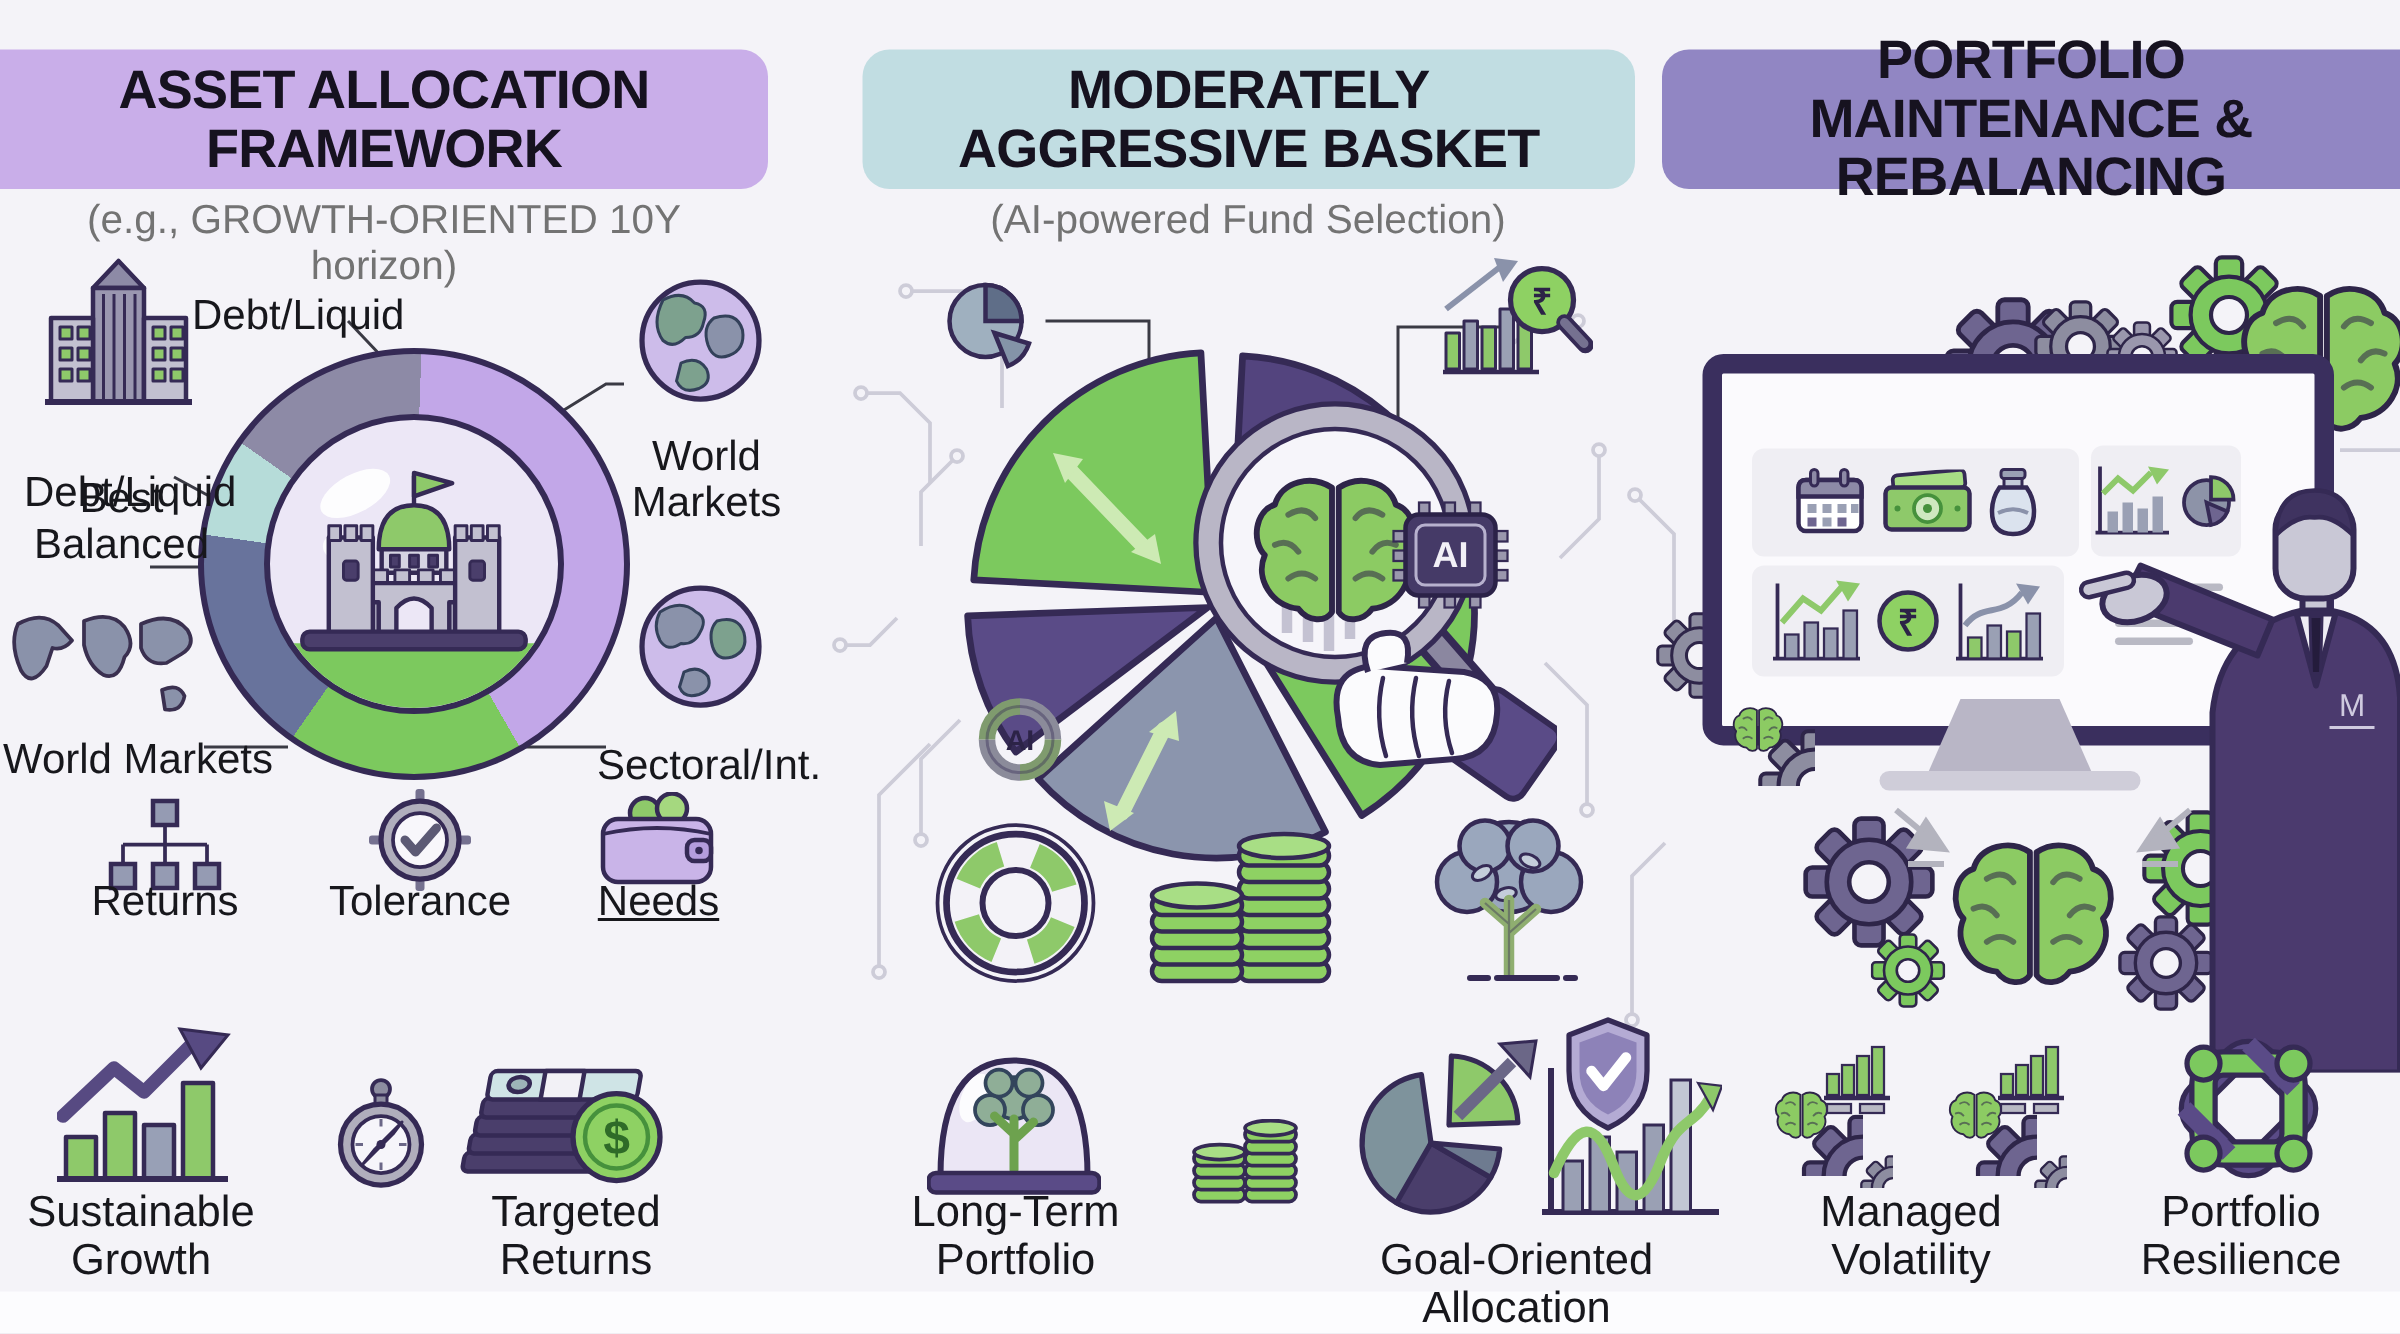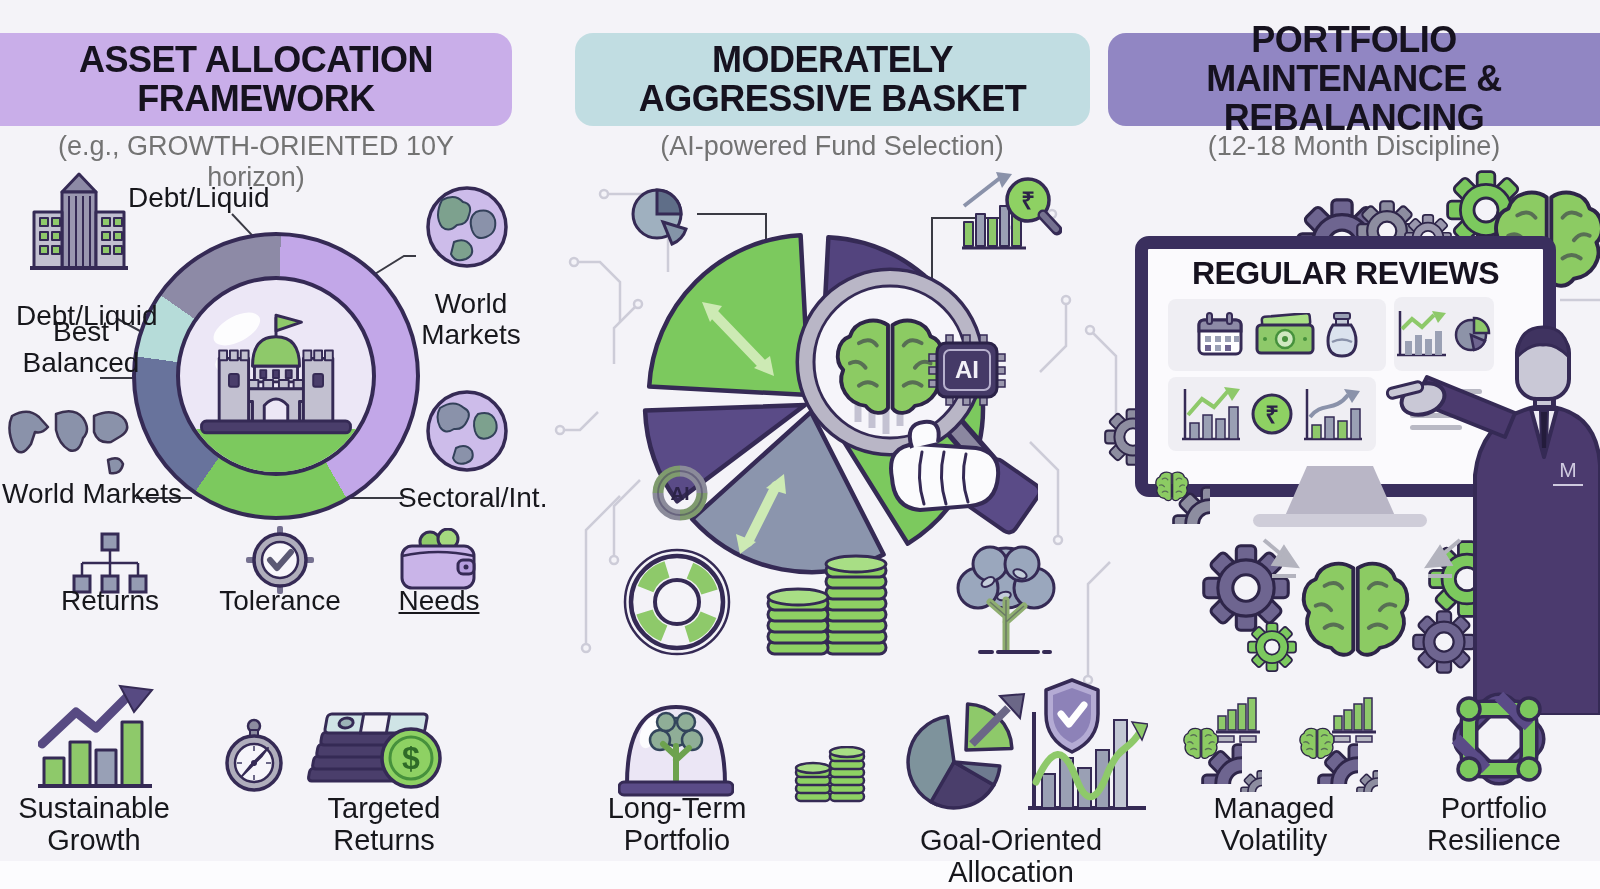--- a/index.html
+++ b/index.html
@@ -5,21 +5,21 @@
   html,body{margin:0;padding:0;background:#e9e8ee;}
   .canvas{position:relative;width:1600px;height:889px;background:#f4f3f8;overflow:hidden;
           font-family:"Liberation Sans",sans-serif;color:#17171c;}
   .layer{position:absolute;left:0;top:0;width:1600px;height:889px;pointer-events:none;}
   .abs{position:absolute;}
   .hdr{position:absolute;top:33px;height:93px;display:flex;align-items:center;justify-content:center;
        text-align:center;font-weight:bold;font-size:36px;line-height:1.08;letter-spacing:-0.5px;color:#16121f;}
   .sub{position:absolute;top:131px;font-size:27px;text-align:center;color:#737373;}
   .lbl{position:absolute;font-size:28px;line-height:1.12;color:#17171c;z-index:5;}
   .ctr{text-align:center;}
-  .nowrap{white-space:nowrap;}
+  .nowrap{white-space:nowrap;margin-top:12px;}
   .donut{position:absolute;left:132px;top:232px;width:280px;height:280px;border-radius:50%;
          border:4px solid #352a55;z-index:2;
          background:conic-gradient(from 2deg,#c2a7e8 0deg 148deg,#7cc95e 148deg 213deg,
                     #68739c 213deg 276deg,#b6dcd9 276deg 303deg,#8d8aa6 303deg 360deg);}
   .donut-inner{position:absolute;left:40px;top:40px;width:192px;height:192px;border-radius:50%;
          border:4px solid #352a55;background:#ece7f6;overflow:hidden;}
   .monitor{position:absolute;left:1135px;top:236px;width:395px;height:235px;background:#fbfafd;
            border:13px solid #3a2f5e;border-radius:14px;z-index:2;}
   .screen{position:absolute;inset:0;}
   .card{position:absolute;background:#efeef3;border-radius:8px;display:flex;align-items:center;
@@ -546,41 +546,39 @@
     <path d="M10,70 C26,34 38,34 50,66 C60,92 70,92 82,60 C94,32 102,40 114,20" fill="none" stroke="#8ec96a" stroke-width="7" stroke-linecap="round"></path>
     <polygon points="106,10 122,12 116,28" fill="#8ec96a" stroke="#352a55" stroke-width="1.5"></polygon>
   </svg>
 
   <div class="lbl ctr" style="left:590px;top:792px;width:174px;font-size:29px;">Long-Term Portfolio</div>
   <div class="lbl ctr" style="left:895px;top:792px;width:232px;font-size:29px;margin-top:32px;">Goal-Oriented Allocation</div>
 
   <div class="hdr" style="left:1108px;width:492px;background:#9186c3;border-radius:18px 0 0 18px;">
     <div style="width:470px;">PORTFOLIO MAINTENANCE &amp; REBALANCING</div>
   </div>
-  <div class="sub" style="left:1154px;width:400px;">(12-18 Month Discipline)</div>
 
   <svg class="abs" style="left:1296px;top:198px;z-index:1;color:#6e6590" width="92" height="92">
       <use href="#gear"></use>
     </svg>
   <svg class="abs" style="left:1356px;top:200px;z-index:1;color:#8d8da0" width="62" height="62">
       <use href="#gear"></use>
     </svg>
   <svg class="abs" style="left:1404px;top:214px;z-index:1;color:#9a97ad" width="48" height="48">
       <use href="#gear"></use>
     </svg>
   <svg class="abs" style="left:1446px;top:170px;z-index:1;color:#7cc95e" width="80" height="80">
       <use href="#gear"></use>
     </svg>
   <svg class="abs" style="left:1490px;top:186px;z-index:1;color:#8ccb63" width="118" height="104" viewBox="0 0 104 92">
       <use href="#brain"></use>
     </svg>
 
   <div class="monitor">
     <div class="screen">
-      <div class="screen-title">REGULAR REVIEWS</div>
       <div class="card" style="left:20px;top:50px;width:218px;height:72px;">
         <svg width="48" height="48" viewBox="0 0 48 48">
           <rect x="3" y="9" width="42" height="34" rx="5" fill="#ffffff" stroke="#352a55" stroke-width="3"></rect>
           <path d="M3,14 q0,-5 5,-5 h32 q5,0 5,5 v6 H3 Z" fill="#8d8aa6" stroke="#352a55" stroke-width="3"></path>
           <rect x="11" y="2" width="5" height="11" rx="2.5" fill="#8d8aa6" stroke="#352a55" stroke-width="2"></rect>
           <rect x="31" y="2" width="5" height="11" rx="2.5" fill="#8d8aa6" stroke="#352a55" stroke-width="2"></rect>
           <g fill="#9aa0b4">
               <rect x="9" y="25" width="6" height="6"></rect>
               <rect x="19" y="25" width="6" height="6"></rect>
               <rect x="29" y="25" width="6" height="6"></rect>

